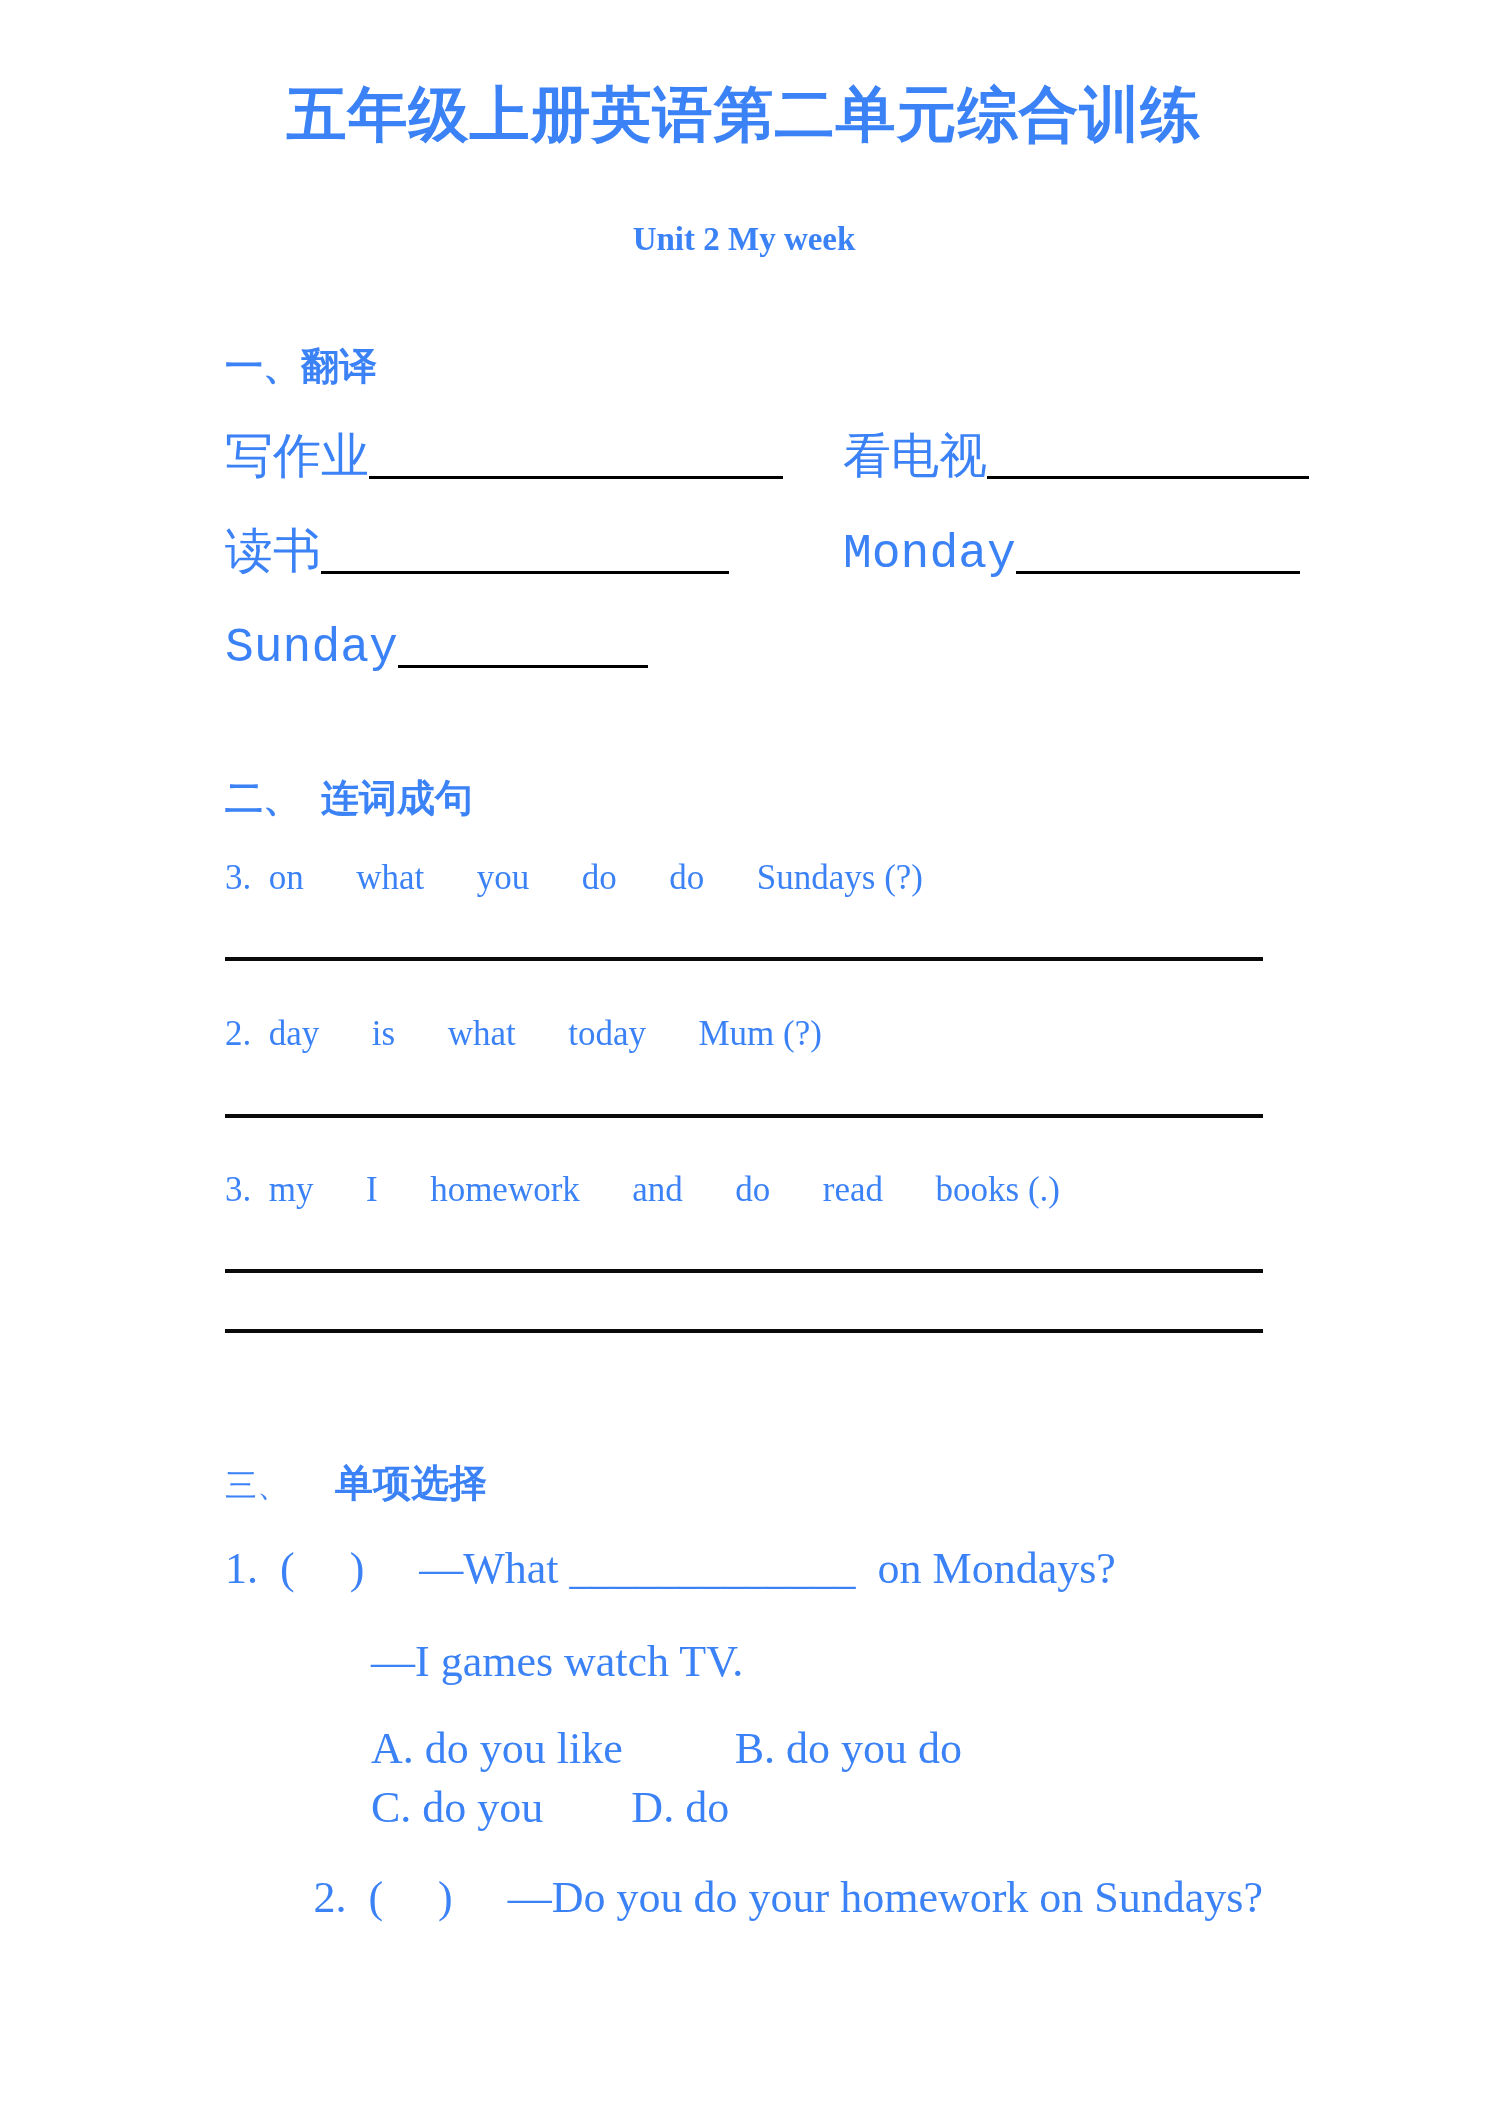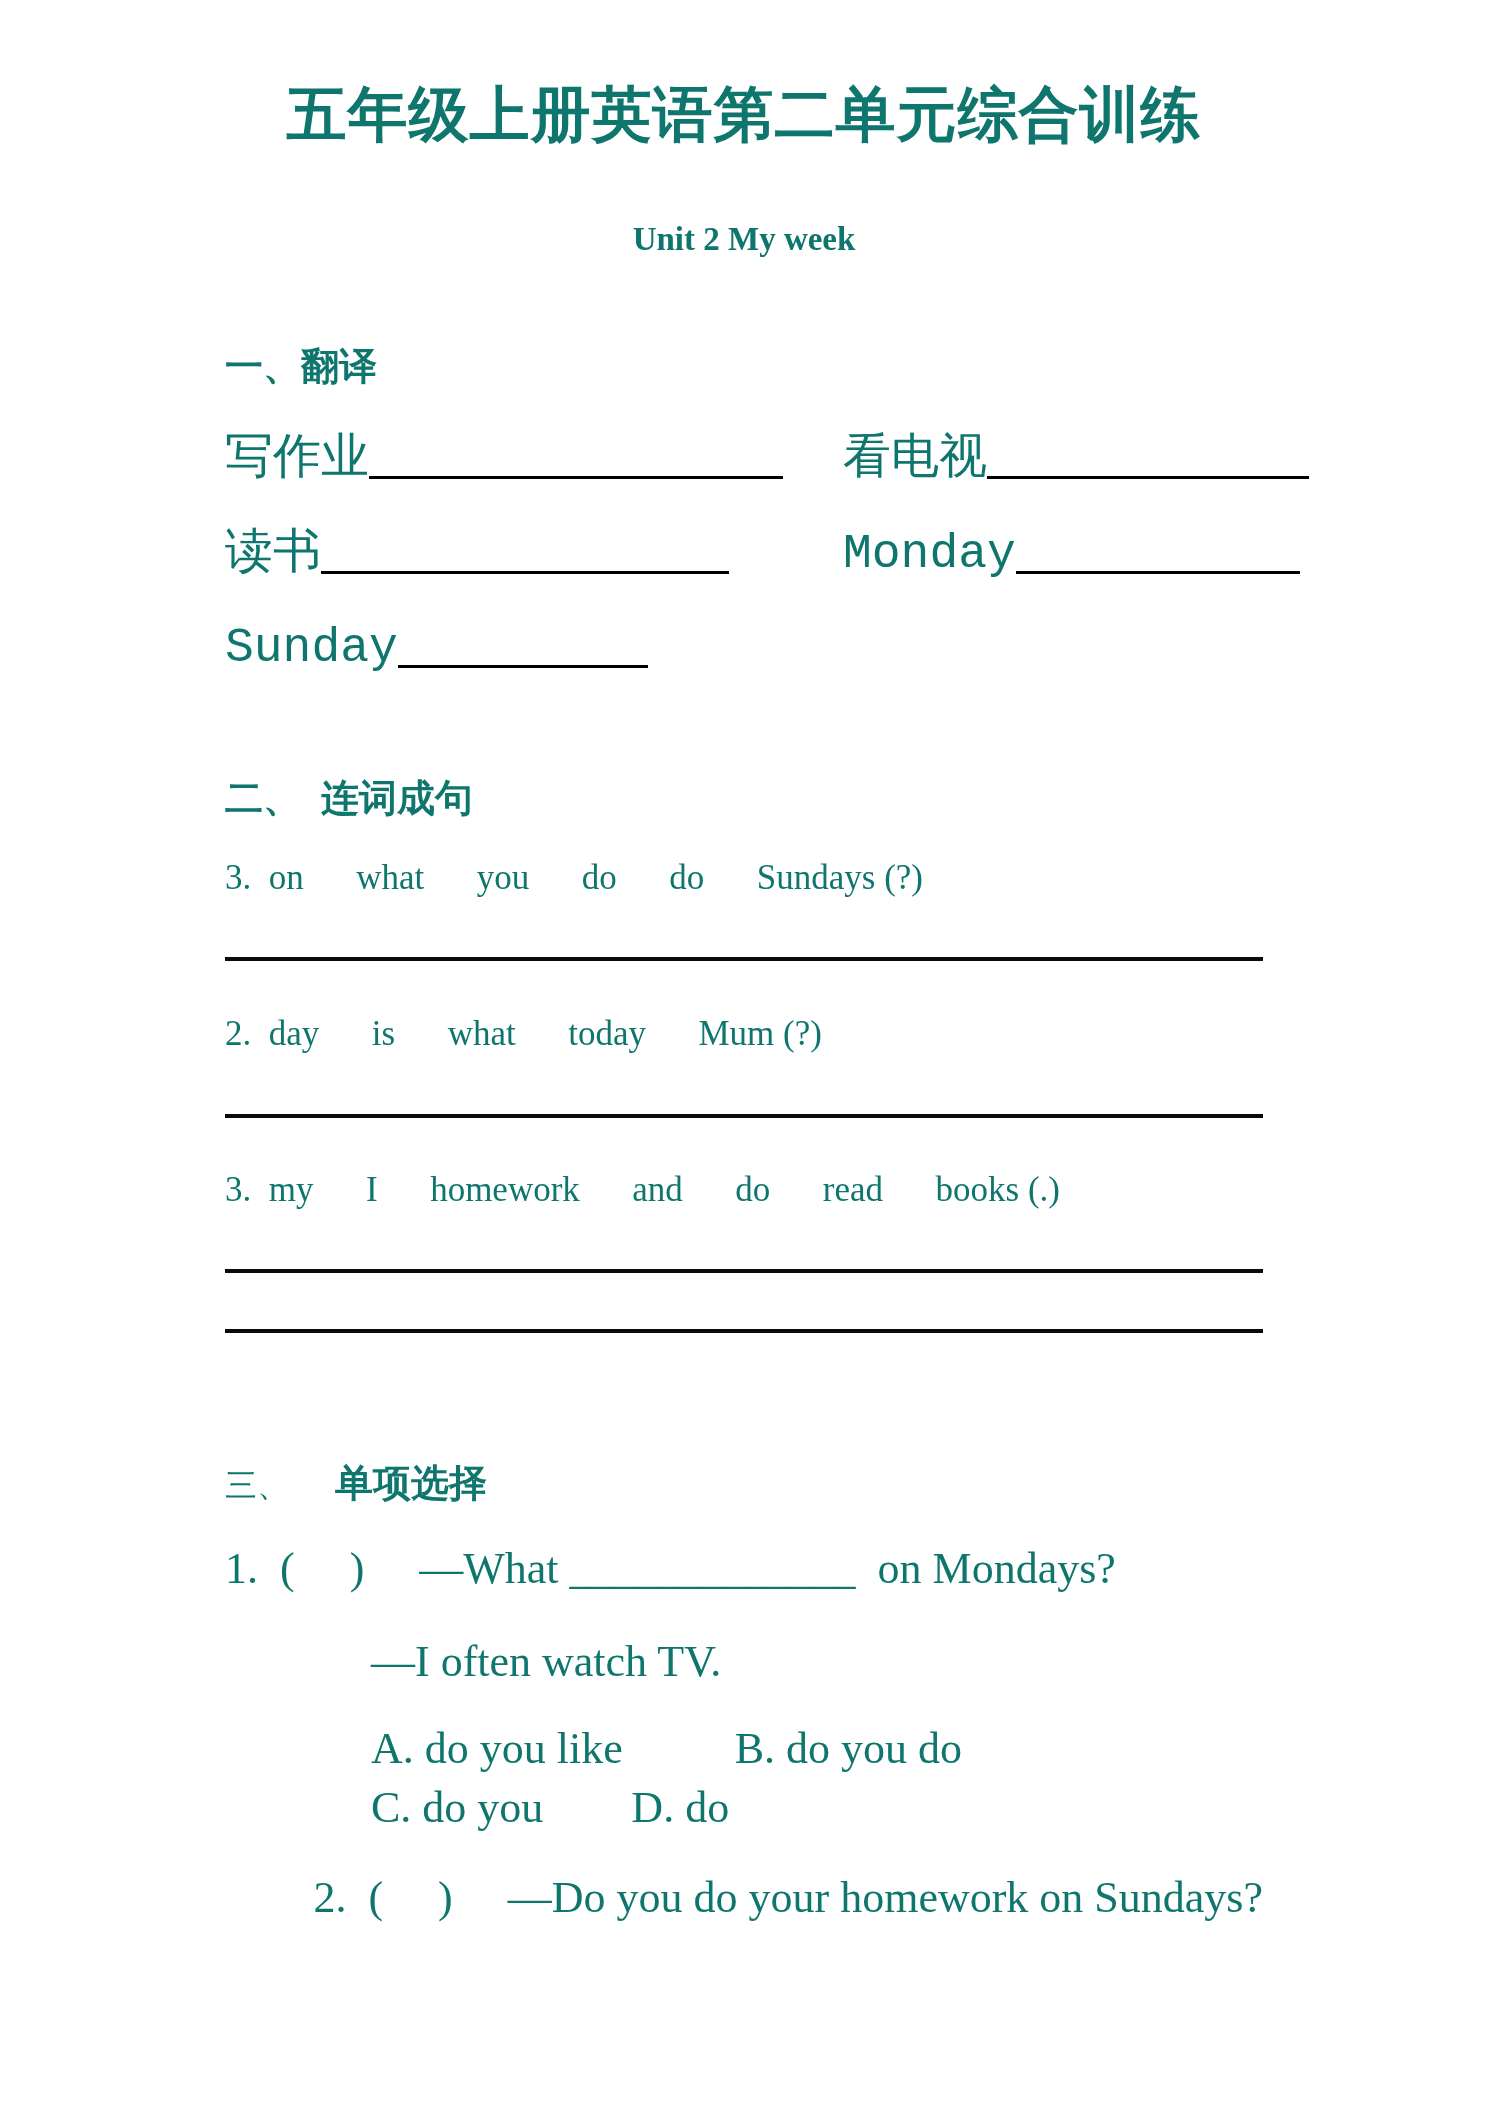--- a/index.html
+++ b/index.html
@@ -1,21 +1,21 @@
 <!DOCTYPE html>
 <html><head>
 <meta charset="utf-8">
 <style>
   html, body { margin: 0; padding: 0; background: #ffffff; }
   .page {
     position: relative;
     width: 1488px;
     height: 2105px;
     background: #ffffff;
-    color: #0f766e;
+    color: #3b82f6;
     font-family: "Liberation Serif", serif;
     overflow: hidden;
   }
   .content { padding: 80px 225px 0 225px; }
 
   .title {
     margin: 0;
     font-family: "Liberation Sans", sans-serif;
     font-weight: 900;
     font-size: 60px;
@@ -136,19 +136,19 @@
     <div class="rule r2"></div>
 
     <p class="jumble j3">3.  my      I      homework      and      do      read      books (.)</p>
     <div class="rule r3"></div>
 
     <div class="rule r4"></div>
 
     <div class="s-heading s3"><span class="s-num">三、</span><span>单项选择</span></div>
 
     <p class="mc q1-stem">1.  (     )     —What _____________  on Mondays?</p>
-    <p class="mc q1-reply indent">—I often watch TV.</p>
+    <p class="mc q1-reply indent">—I games watch TV.</p>
     <p class="mc q1-opts indent"><span class="opt opt-a">A. do you like</span><span class="opt opt-b">B. do you do</span><span class="opt opt-c">C. do you</span><span class="opt opt-d">D. do</span></p>
 
     <p class="mc q2-stem">2.  (     )     —Do you do your homework on Sundays?</p>
 
   </div>
 </div>
 
 </body></html>

